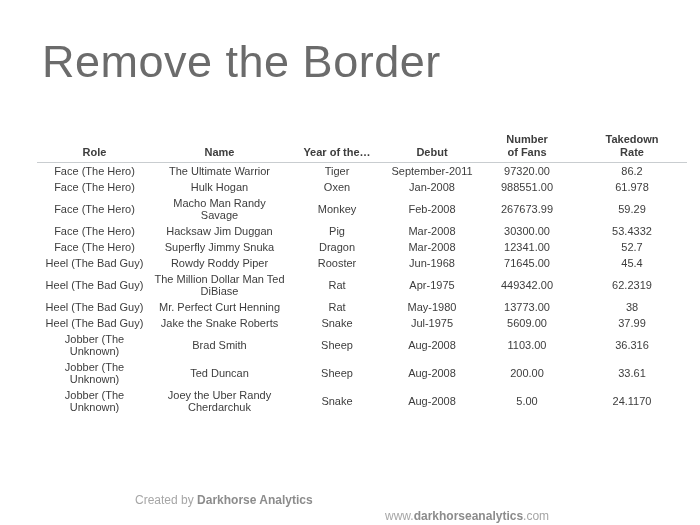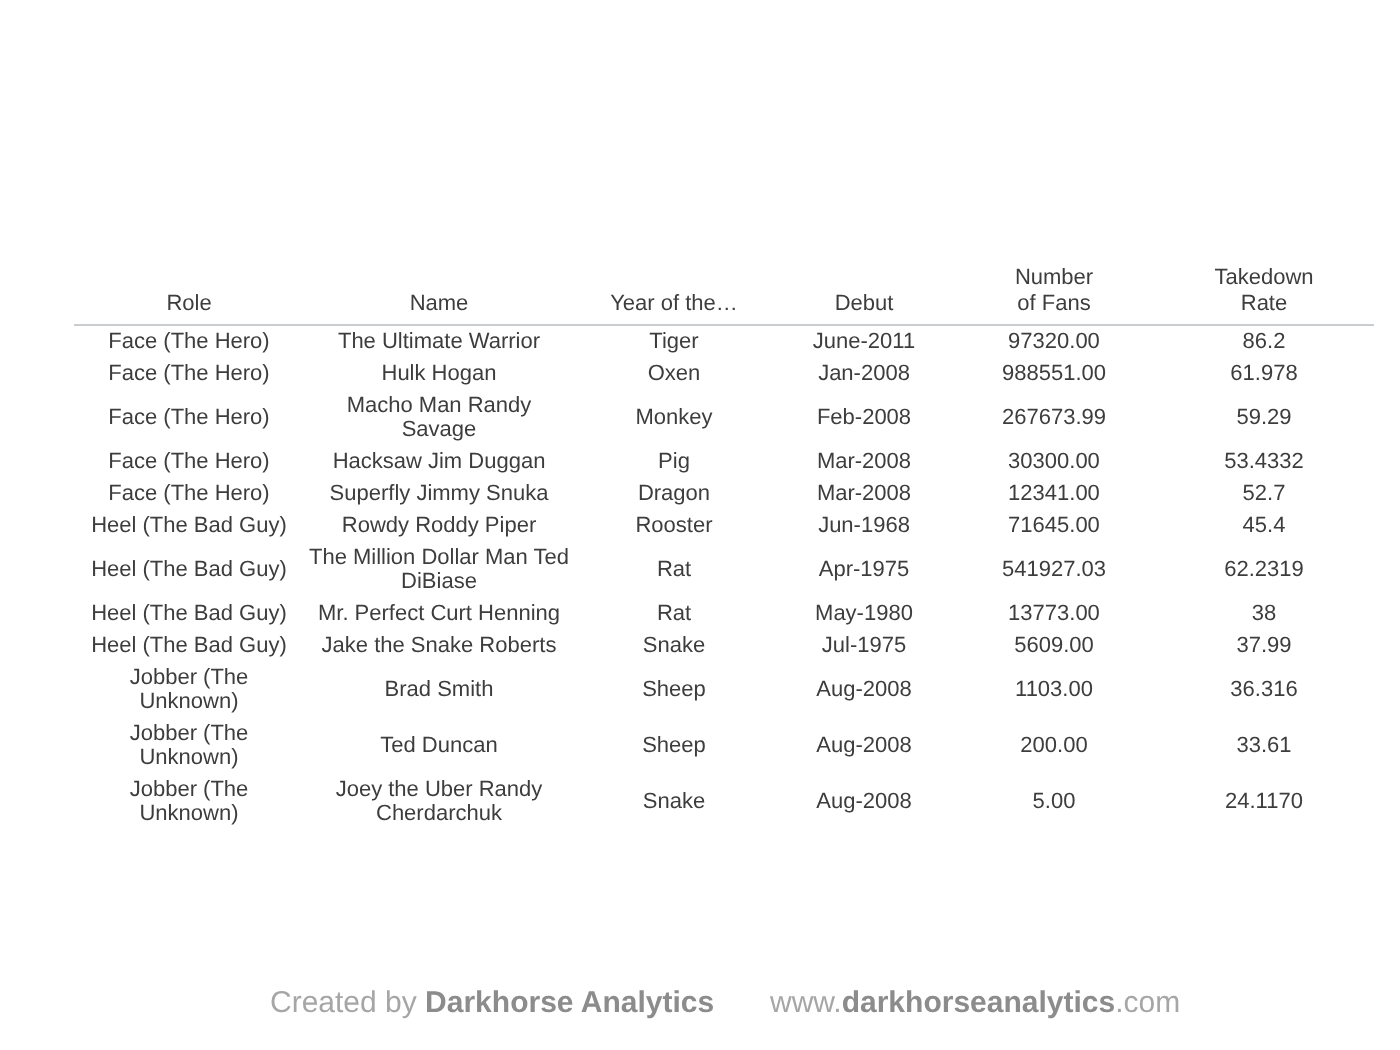--- a/index.html
+++ b/index.html
@@ -29,40 +29,41 @@
     border-collapse:collapse;table-layout:fixed;
     font-size:11px;color:var(--table-text);
   }
   table.data-table col.c1{width:115px;}
   table.data-table col.c2{width:135px;}
   table.data-table col.c3{width:100px;}
   table.data-table col.c4{width:90px;}
   table.data-table col.c5{width:100px;}
   table.data-table col.c6{width:110px;}
   table.data-table th{
-    font-weight:normal;text-align:center;vertical-align:bottom;
+    font-weight:bold;text-align:center;vertical-align:bottom;
     height:36px;padding:0 2px 3px 2px;
     border-bottom:1px solid var(--rule-color);
     white-space:pre-line;line-height:13px;
   }
   table.data-table td{
     text-align:center;vertical-align:middle;
     padding:2px 2px;line-height:12px;white-space:pre-line;
   }
 
-  .footer{position:absolute;left:0;top:493px;width:700px;height:20px;font-size:15px;color:var(--footer-text);}
+  .footer{position:absolute;left:0;top:493px;width:700px;height:20px;font-size:12px;color:var(--footer-text);}
   .footer .credit{position:absolute;left:135px;top:0;white-space:nowrap;}
-  .footer .site{position:absolute;left:385px;top:0;white-space:nowrap;}
+  .footer .site{position:absolute;left:385px;top:16px;white-space:nowrap;}
   .footer strong{color:var(--footer-brand);font-weight:bold;}
 </style>
 </head>
 <body>
 
 <div class="slide">
 
+  <h1 class="slide-title">Remove the Border</h1>
 
   <table class="data-table">
     <colgroup>
       <col class="c1">
         <col class="c2">
         <col class="c3">
         <col class="c4">
         <col class="c5">
         <col class="c6">
     </colgroup>
@@ -76,21 +77,21 @@
 of Fans</th>
         <th>Takedown
 Rate</th>
       </tr>
     </thead>
     <tbody id="table-body">
         <tr>
           <td>Face (The Hero)</td>
           <td>The Ultimate Warrior</td>
           <td>Tiger</td>
-          <td>June-2011</td>
+          <td>September-2011</td>
           <td>97320.00</td>
           <td>86.2</td>
         </tr>
         <tr>
           <td>Face (The Hero)</td>
           <td>Hulk Hogan</td>
           <td>Oxen</td>
           <td>Jan-2008</td>
           <td>988551.00</td>
           <td>61.978</td>
@@ -126,21 +127,21 @@
           <td>Jun-1968</td>
           <td>71645.00</td>
           <td>45.4</td>
         </tr>
         <tr>
           <td>Heel (The Bad Guy)</td>
           <td>The Million Dollar Man Ted
 DiBiase</td>
           <td>Rat</td>
           <td>Apr-1975</td>
-          <td>541927.03</td>
+          <td>449342.00</td>
           <td>62.2319</td>
         </tr>
         <tr>
           <td>Heel (The Bad Guy)</td>
           <td>Mr. Perfect Curt Henning</td>
           <td>Rat</td>
           <td>May-1980</td>
           <td>13773.00</td>
           <td>38</td>
         </tr>

